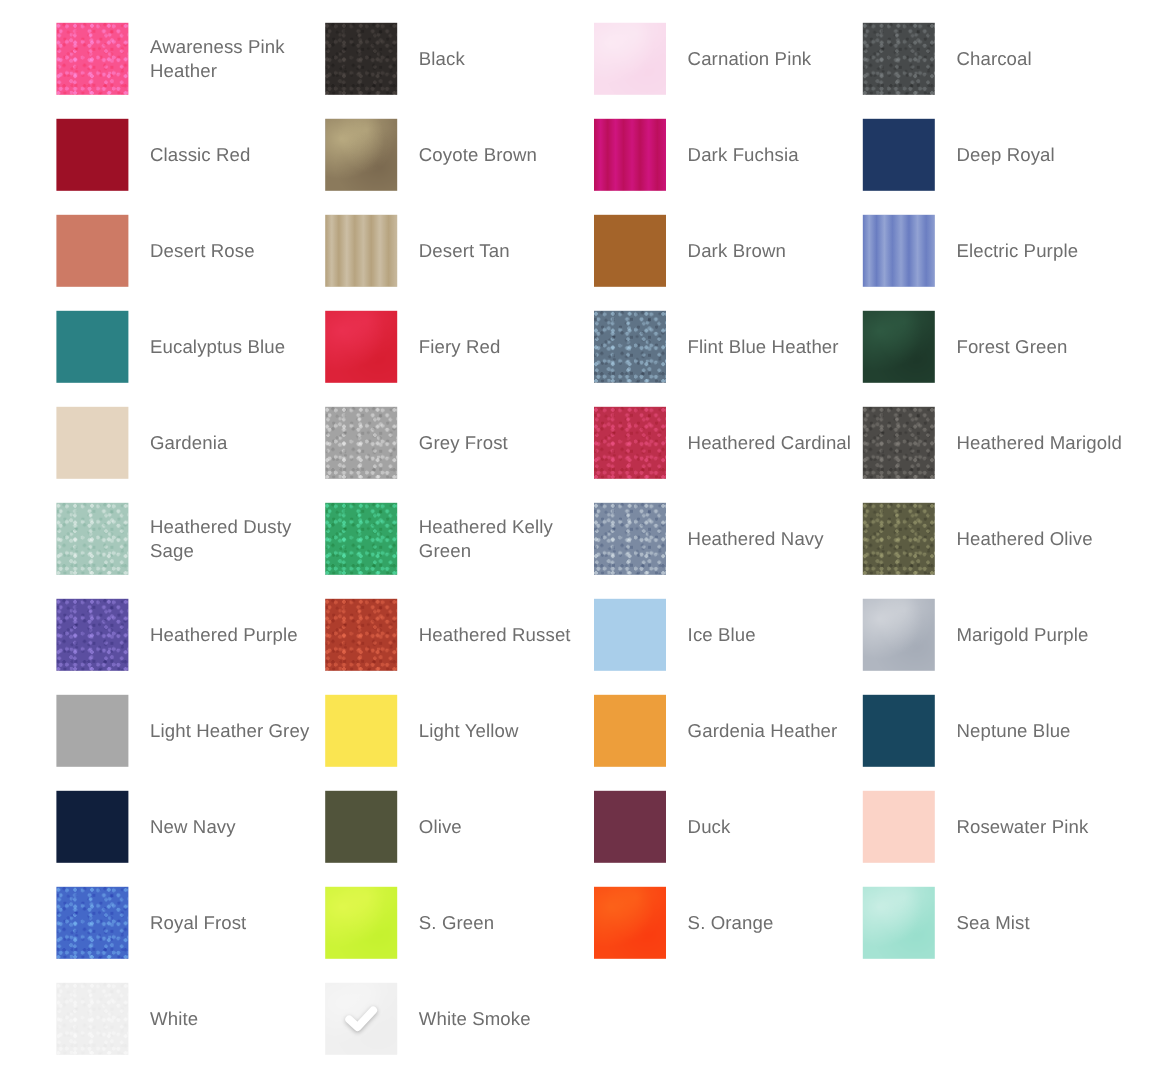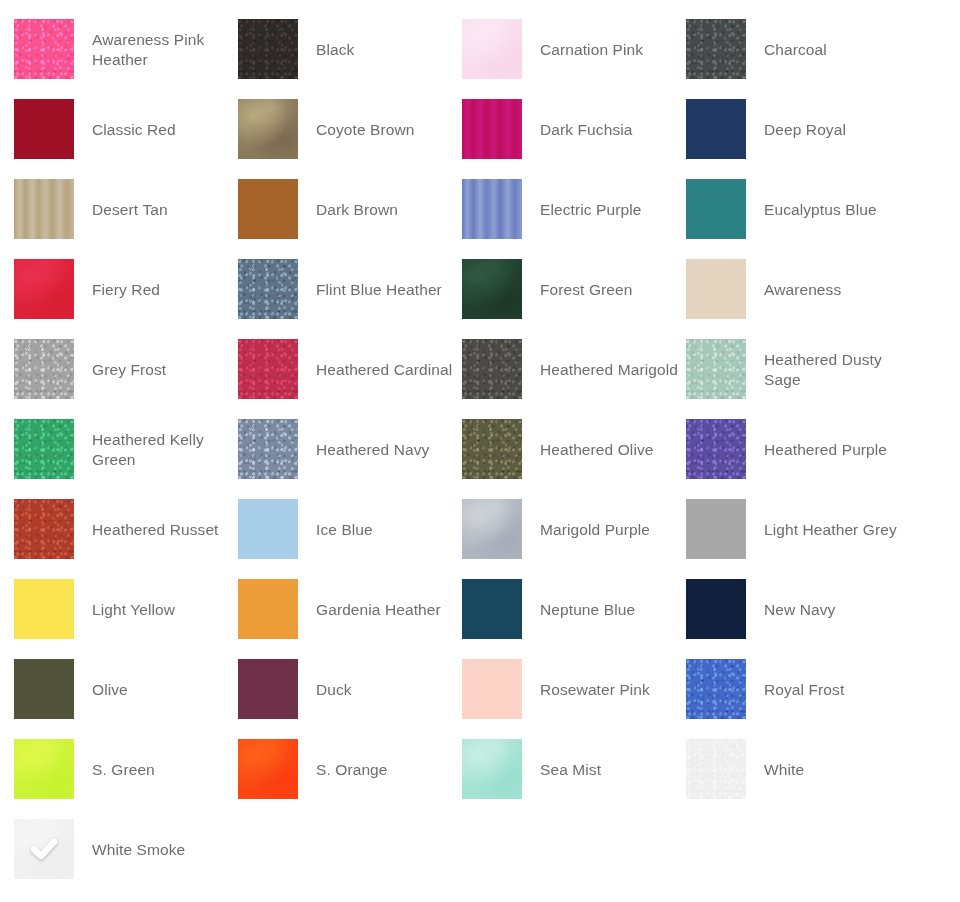--- a/index.html
+++ b/index.html
@@ -19,20 +19,21 @@
   #swatch-grid {
     position: relative;
     width: 770px;
     height: 902px;
     box-sizing: border-box;
     padding: 19px 0 0 14px;
     display: grid;
     grid-template-columns: repeat(4, 224px);
     grid-auto-rows: 80px;
     align-content: start;
+    margin-left: 33px;
   }
 
   .swatch-option {
     display: flex;
     align-items: flex-start;
     height: 60px;
     width: 224px;
     cursor: pointer;
     user-select: none;
   }
@@ -152,20 +153,24 @@
     </div>
     <div class="swatch-option">
       <div class="swatch-chip tex-ribbed" style="background-color: rgb(196, 17, 106);"></div>
       <div class="swatch-label">Dark Fuchsia</div>
     </div>
     <div class="swatch-option">
       <div class="swatch-chip tex-flat" style="background-color: rgb(31, 56, 100);"></div>
       <div class="swatch-label">Deep Royal</div>
     </div>
     <div class="swatch-option">
+      <div class="swatch-chip tex-flat" style="background-color: rgb(205, 122, 101);"></div>
+      <div class="swatch-label">Desert Rose</div>
+    </div>
+    <div class="swatch-option">
       <div class="swatch-chip tex-ribbed" style="background-color: rgb(191, 174, 142);"></div>
       <div class="swatch-label">Desert Tan</div>
     </div>
     <div class="swatch-option">
       <div class="swatch-chip tex-flat" style="background-color: rgb(164, 100, 42);"></div>
       <div class="swatch-label">Dark Brown</div>
     </div>
     <div class="swatch-option">
       <div class="swatch-chip tex-ribbed" style="background-color: rgb(123, 141, 201);"></div>
       <div class="swatch-label">Electric Purple</div>
@@ -181,21 +186,21 @@
     <div class="swatch-option">
       <div class="swatch-chip tex-heather" style="background-color: rgb(95, 115, 134);"></div>
       <div class="swatch-label">Flint Blue Heather</div>
     </div>
     <div class="swatch-option">
       <div class="swatch-chip tex-soft" style="background-color: rgb(33, 64, 47);"></div>
       <div class="swatch-label">Forest Green</div>
     </div>
     <div class="swatch-option">
       <div class="swatch-chip tex-flat" style="background-color: rgb(228, 212, 191);"></div>
-      <div class="swatch-label">Awareness</div>
+      <div class="swatch-label">Gardenia</div>
     </div>
     <div class="swatch-option">
       <div class="swatch-chip tex-heather" style="background-color: rgb(163, 163, 163);"></div>
       <div class="swatch-label">Grey Frost</div>
     </div>
     <div class="swatch-option">
       <div class="swatch-chip tex-heather" style="background-color: rgb(189, 47, 76);"></div>
       <div class="swatch-label">Heathered Cardinal</div>
     </div>
     <div class="swatch-option">

